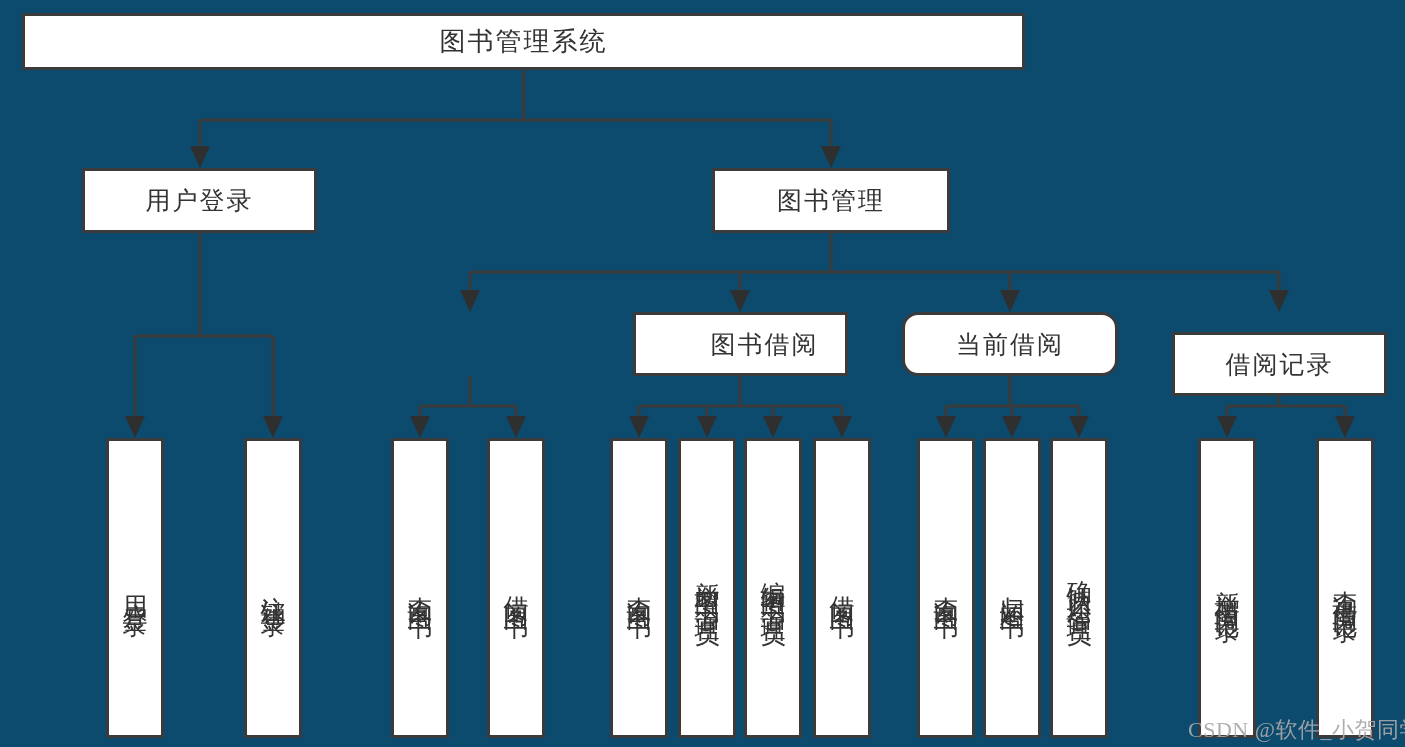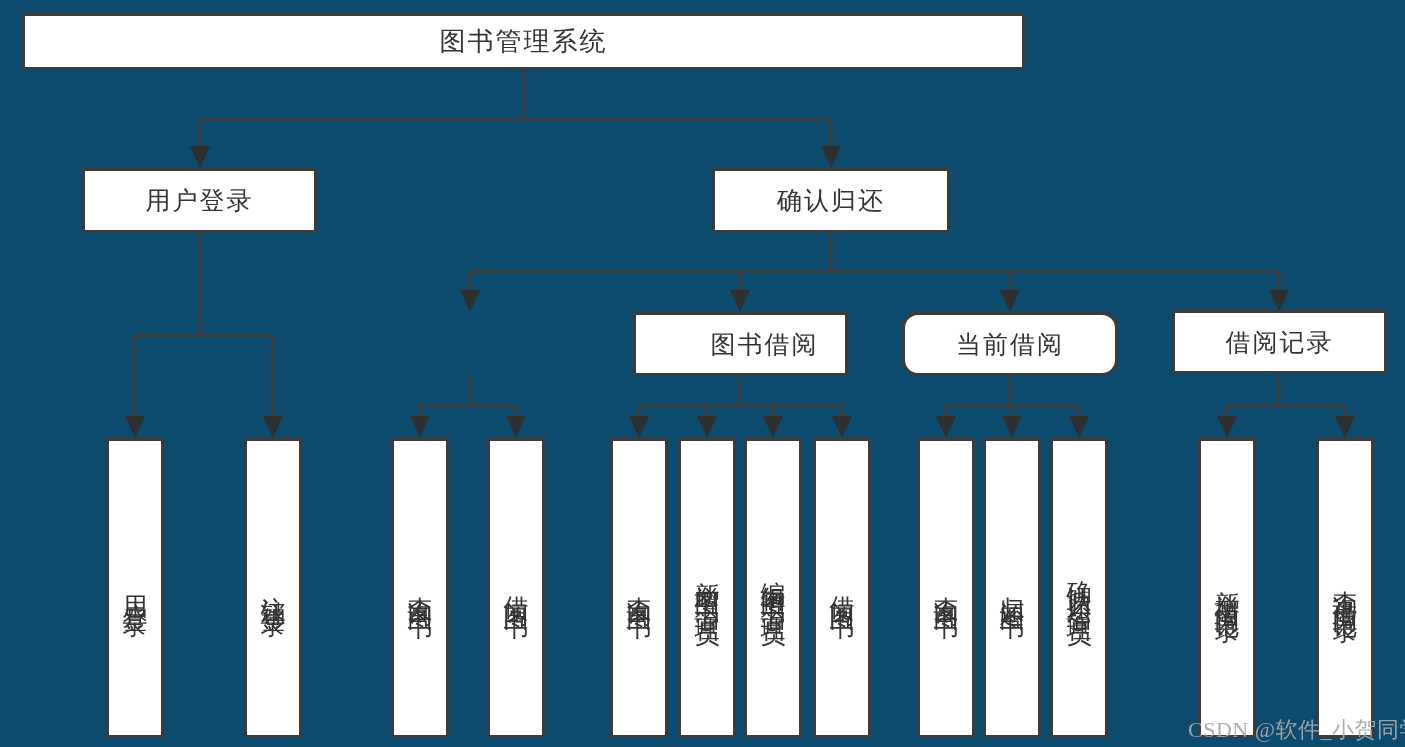--- a/index.html
+++ b/index.html
@@ -12,21 +12,21 @@
     position:absolute;box-sizing:border-box;border:3px solid #3b3b3b;background:#ffffff;
     display:flex;align-items:center;justify-content:center;z-index:2;color:#333333;
   }
   .root{left:22px;top:13px;width:1003px;height:57px;font-size:26px;letter-spacing:2px;}
   .hnode{font-size:25px;letter-spacing:2px;}
   .n-user-login{left:82px;top:168px;width:235px;height:65px;}
   .n-book-mgmt{left:712px;top:168px;width:238px;height:65px;}
   .n-newbook{left:362px;top:312px;width:216px;height:64px;}
   .n-borrow{left:633px;top:312px;width:215px;height:64px;padding-left:48px;}
   .n-current{left:902px;top:312px;width:216px;height:64px;border-radius:16px;}
-  .n-records{left:1172px;top:310px;width:215px;height:64px;}
+  .n-records{left:1172px;top:332px;width:215px;height:64px;}
   .leaf{top:438px;width:58px;height:300px;}
   .leaf > span{
     writing-mode:vertical-rl;text-orientation:mixed;
     font-size:25px;line-height:1;letter-spacing:6px;white-space:nowrap;
   }
   .l1{left:106px;} .l2{left:244px;}
   .l3{left:391px;} .l4{left:487px;}
   .l5{left:610px;} .l6{left:678px;} .l7{left:744px;} .l8{left:813px;}
   .l9{left:917px;} .l10{left:983px;} .l11{left:1050px;}
   .l12{left:1198px;} .l13{left:1316px;}
@@ -81,21 +81,21 @@
       <polygon points="1002,416 1022,416 1012,438"></polygon>
       <polygon points="1069,416 1089,416 1079,438"></polygon>
       <polygon points="1217,416 1237,416 1227,438"></polygon>
       <polygon points="1335,416 1355,416 1345,438"></polygon>
     </g>
   </svg>
 
   <div class="box root">图书管理系统</div>
 
   <div class="box hnode n-user-login">用户登录</div>
-  <div class="box hnode n-book-mgmt">确认归还</div>
+  <div class="box hnode n-book-mgmt">图书管理</div>
 
   <div class="box hnode n-borrow">图书借阅</div>
   <div class="box hnode n-current">当前借阅</div>
   <div class="box hnode n-records">借阅记录</div>
 
   <div class="box leaf l1">
     <span>用户登录</span>
   </div>
   <div class="box leaf l2">
     <span>注销登录</span>

